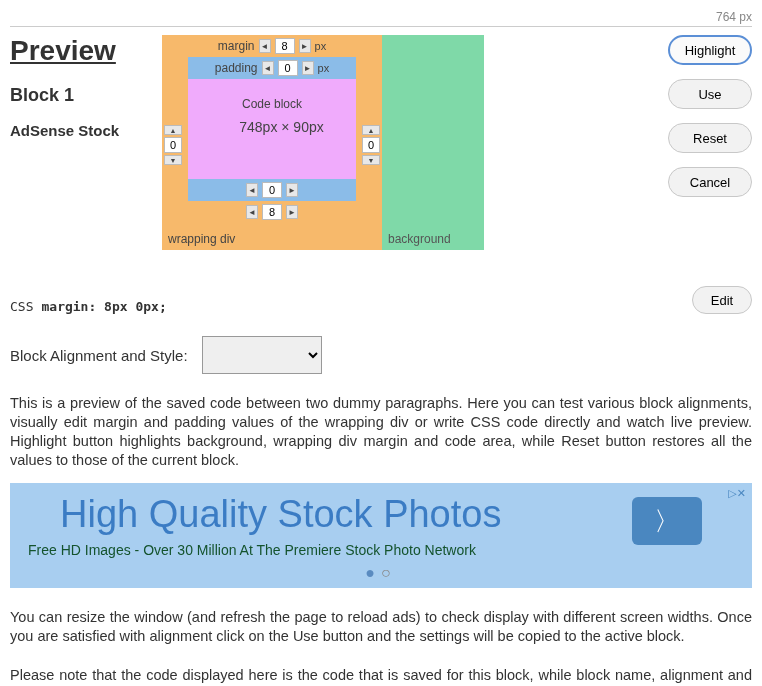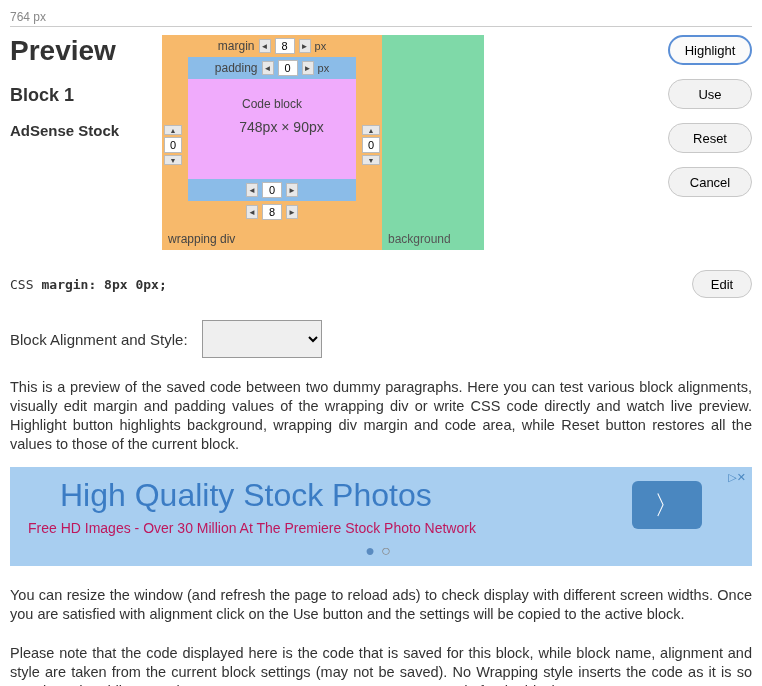--- a/index.html
+++ b/index.html
@@ -1,20 +1,20 @@
 <!DOCTYPE html>
 <html><head>
 <meta charset="utf-8">
 <style>
 * { box-sizing: border-box; margin: 0; padding: 0; }
 body { font-family: Arial, sans-serif; font-size: 14px; color: #333; background: #fff; width: 762px; padding: 10px; }
-.ruler { text-align: left; font-size: 12px; color: #888; border-bottom: 1px solid #ccc; margin-bottom: 8px; padding-bottom: 2px; position: relative; }
+.ruler { text-align: right; font-size: 12px; color: #888; border-bottom: 1px solid #ccc; margin-bottom: 8px; padding-bottom: 2px; position: relative; }
 .top-section { display: flex; align-items: flex-start; gap: 12px; }
 .left-col { width: 140px; }
-.left-col h1 { font-size: 28px; font-weight: bold; margin-bottom: 18px; }
+.left-col h1 { font-size: 28px; font-weight: bold; margin-bottom: 18px; text-decoration: underline; }
 .left-col h2 { font-size: 18px; font-weight: bold; margin-bottom: 16px; }
 .left-col h3 { font-size: 15px; font-weight: bold; }
 .diagram-wrap { display: flex; }
 .diagram { background: #f7b96b; width: 220px; height: 215px; position: relative; font-size: 12px; color: #444; }
 .bg-panel { background: #7fd9a8; width: 102px; height: 215px; position: relative; }
 .bg-label { position: absolute; bottom: 4px; left: 6px; font-size: 12px; color: #555; }
 .margin-row, .padding-row, .wrap-row { display: flex; align-items: center; justify-content: center; gap: 4px; padding: 3px 0; }
 .label-txt { font-size: 12px; }
 .arrow-btn { width: 12px; height: 14px; background: #e8e8e8; border: 1px solid #bbb; display: inline-flex; align-items: center; justify-content: center; font-size: 8px; cursor: pointer; }
 .val-input { width: 20px; height: 16px; border: 1px solid #bbb; text-align: center; font-size: 11px; background: #fff; }
@@ -25,31 +25,31 @@
 .side-ctrl { position: absolute; display: flex; flex-direction: column; gap: 2px; align-items: center; }
 .side-ctrl.left-outer { left: 2px; top: 90px; }
 .side-ctrl.left-inner { left: 28px; top: 90px; }
 .side-ctrl.right-inner { right: 28px; top: 90px; }
 .side-ctrl.right-outer { right: 2px; top: 90px; }
 .arrow-btn-v { width: 18px; height: 10px; background: #e8e8e8; border: 1px solid #bbb; display: flex; align-items: center; justify-content: center; font-size: 7px; cursor: pointer; }
 .val-sm { width: 18px; height: 16px; border: 1px solid #bbb; text-align: center; font-size: 11px; background: #fff; }
 .right-buttons { margin-left: auto; display: flex; flex-direction: column; gap: 14px; }
 .btn { width: 84px; height: 30px; background: #f2f2f2; border: 1px solid #c8c8c8; border-radius: 15px; cursor: pointer; font-size: 13px; }
 .btn.highlighted { border: 2px solid #5b8fd6; background: #fafafa; }
-.css-row { display: flex; align-items: center; margin-top: 20px; gap: 8px; }
+.css-row { display: flex; align-items: flex-end; margin-top: 36px; gap: 8px; }
 .css-label { font-family: monospace; font-size: 13px; }
 .css-code { font-family: monospace; font-size: 13px; font-weight: bold; }
 .edit-btn-wrap { margin-left: auto; }
 .align-row { display: flex; align-items: center; gap: 14px; margin-top: 22px; }
 .align-label { font-size: 15px; }
 .align-select { width: 120px; height: 24px; border: 1px solid #999; font-size: 13px; padding: 18px 4px; }
 .para { margin-top: 20px; font-size: 14.5px; line-height: 1.3; text-align: justify; }
 .ad-banner { margin-top: 14px; background: #a8cef0; padding: 10px 14px 6px; position: relative; }
-.ad-title { color: #3b7cc4; font-size: 32px; font-weight: normal; margin-left: 36px; }
-.ad-sub { color: #be185d; font-size: 14px; margin-top: 6px; margin-left: 4px; }
+.ad-title { color: #3b7cc4; font-size: 38px; font-weight: normal; margin-left: 36px; }
+.ad-sub { color: #14532d; font-size: 14px; margin-top: 6px; margin-left: 4px; }
 .ad-arrow { position: absolute; right: 50px; top: 14px; width: 70px; height: 48px; background: #4a87c0; border-radius: 6px; display: flex; align-items: center; justify-content: center; color: #fff; font-size: 26px; cursor: pointer; }
 .ad-close { position: absolute; right: 6px; top: 4px; font-size: 11px; color: #4a87c0; cursor: pointer; }
 .ad-dots { text-align: center; margin-top: 6px; color: #888; font-size: 16px; letter-spacing: 6px; }
 .ad-dots .active { color: #5a8bc0; }
 .wrap-label-bottom { position: absolute; bottom: 4px; left: 6px; font-size: 12px; }
 </style>
 </head>
 <body>
 
 <div class="ruler">764 px</div>

